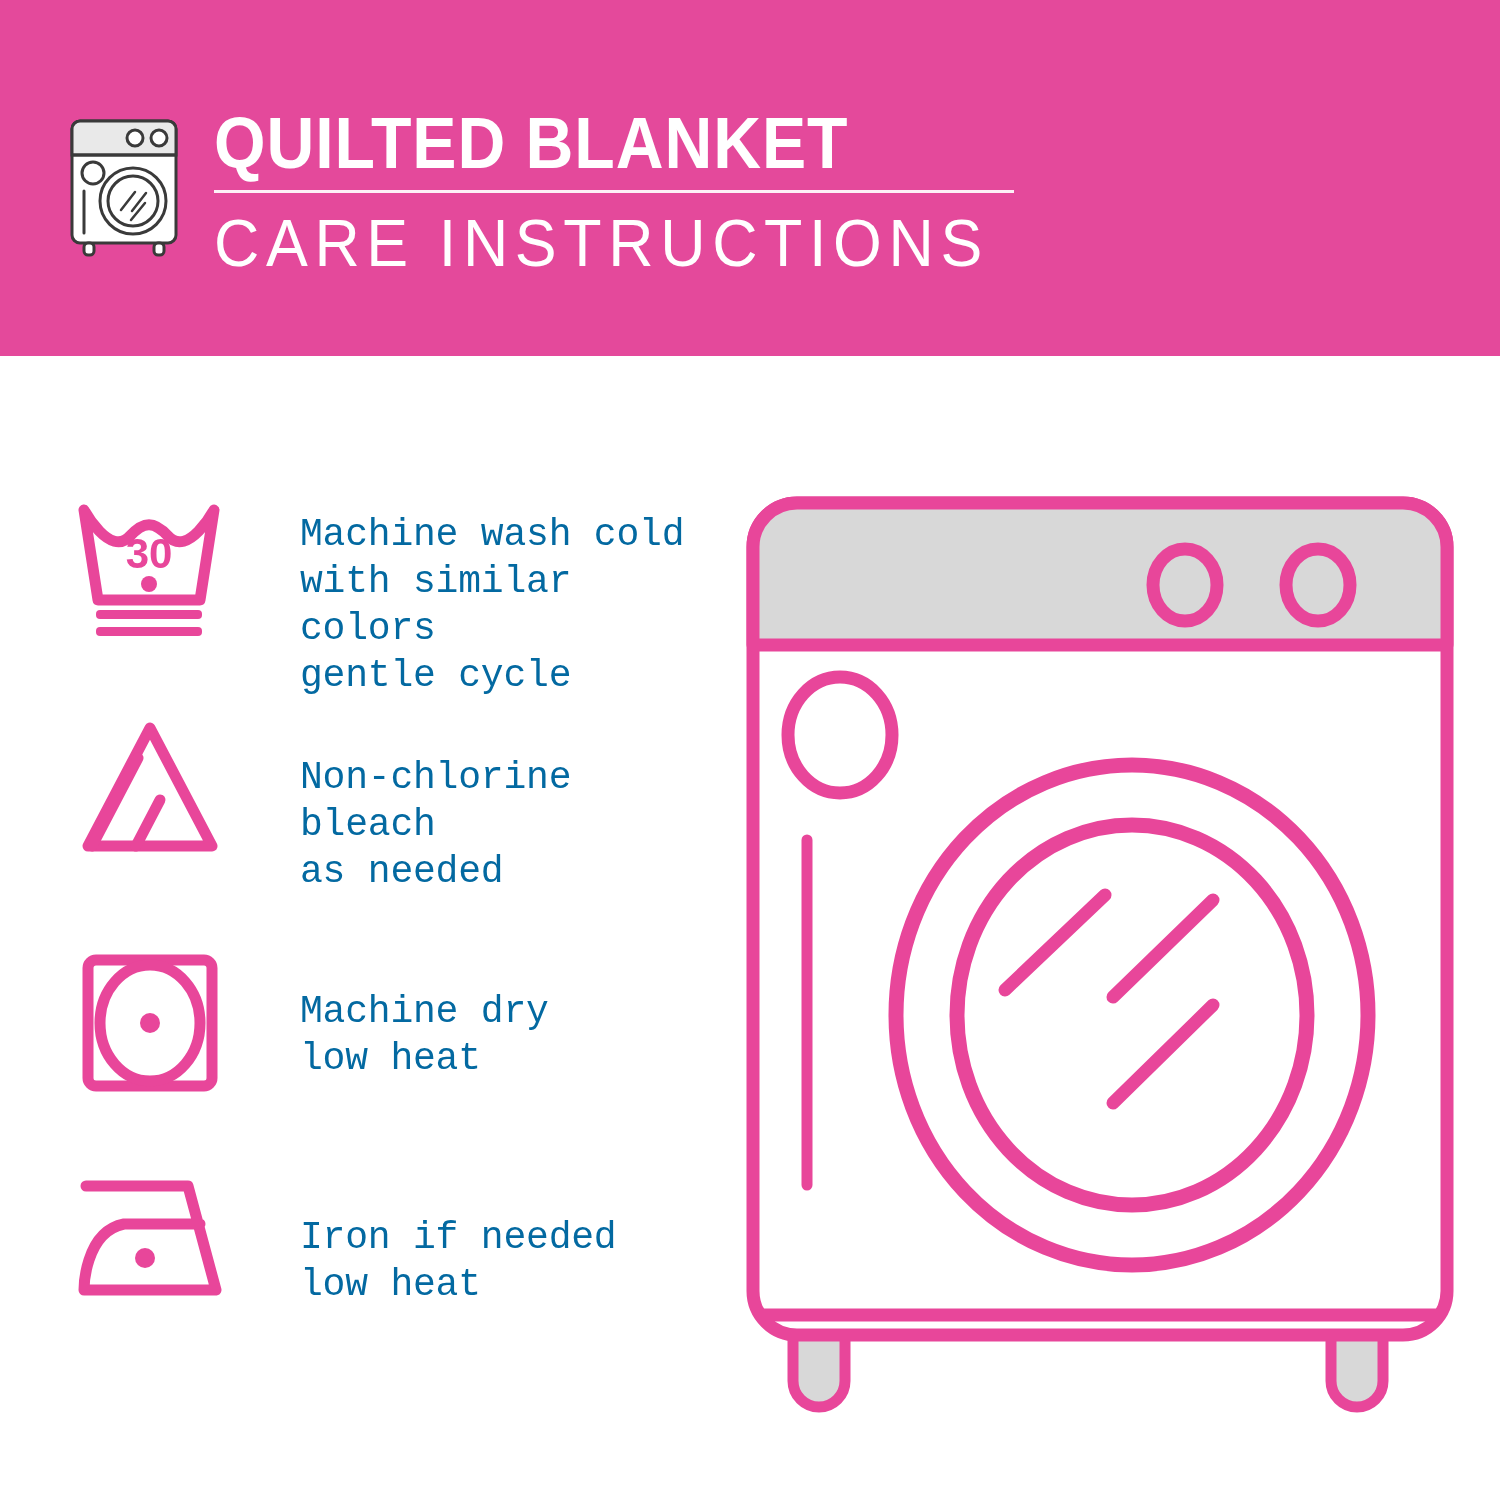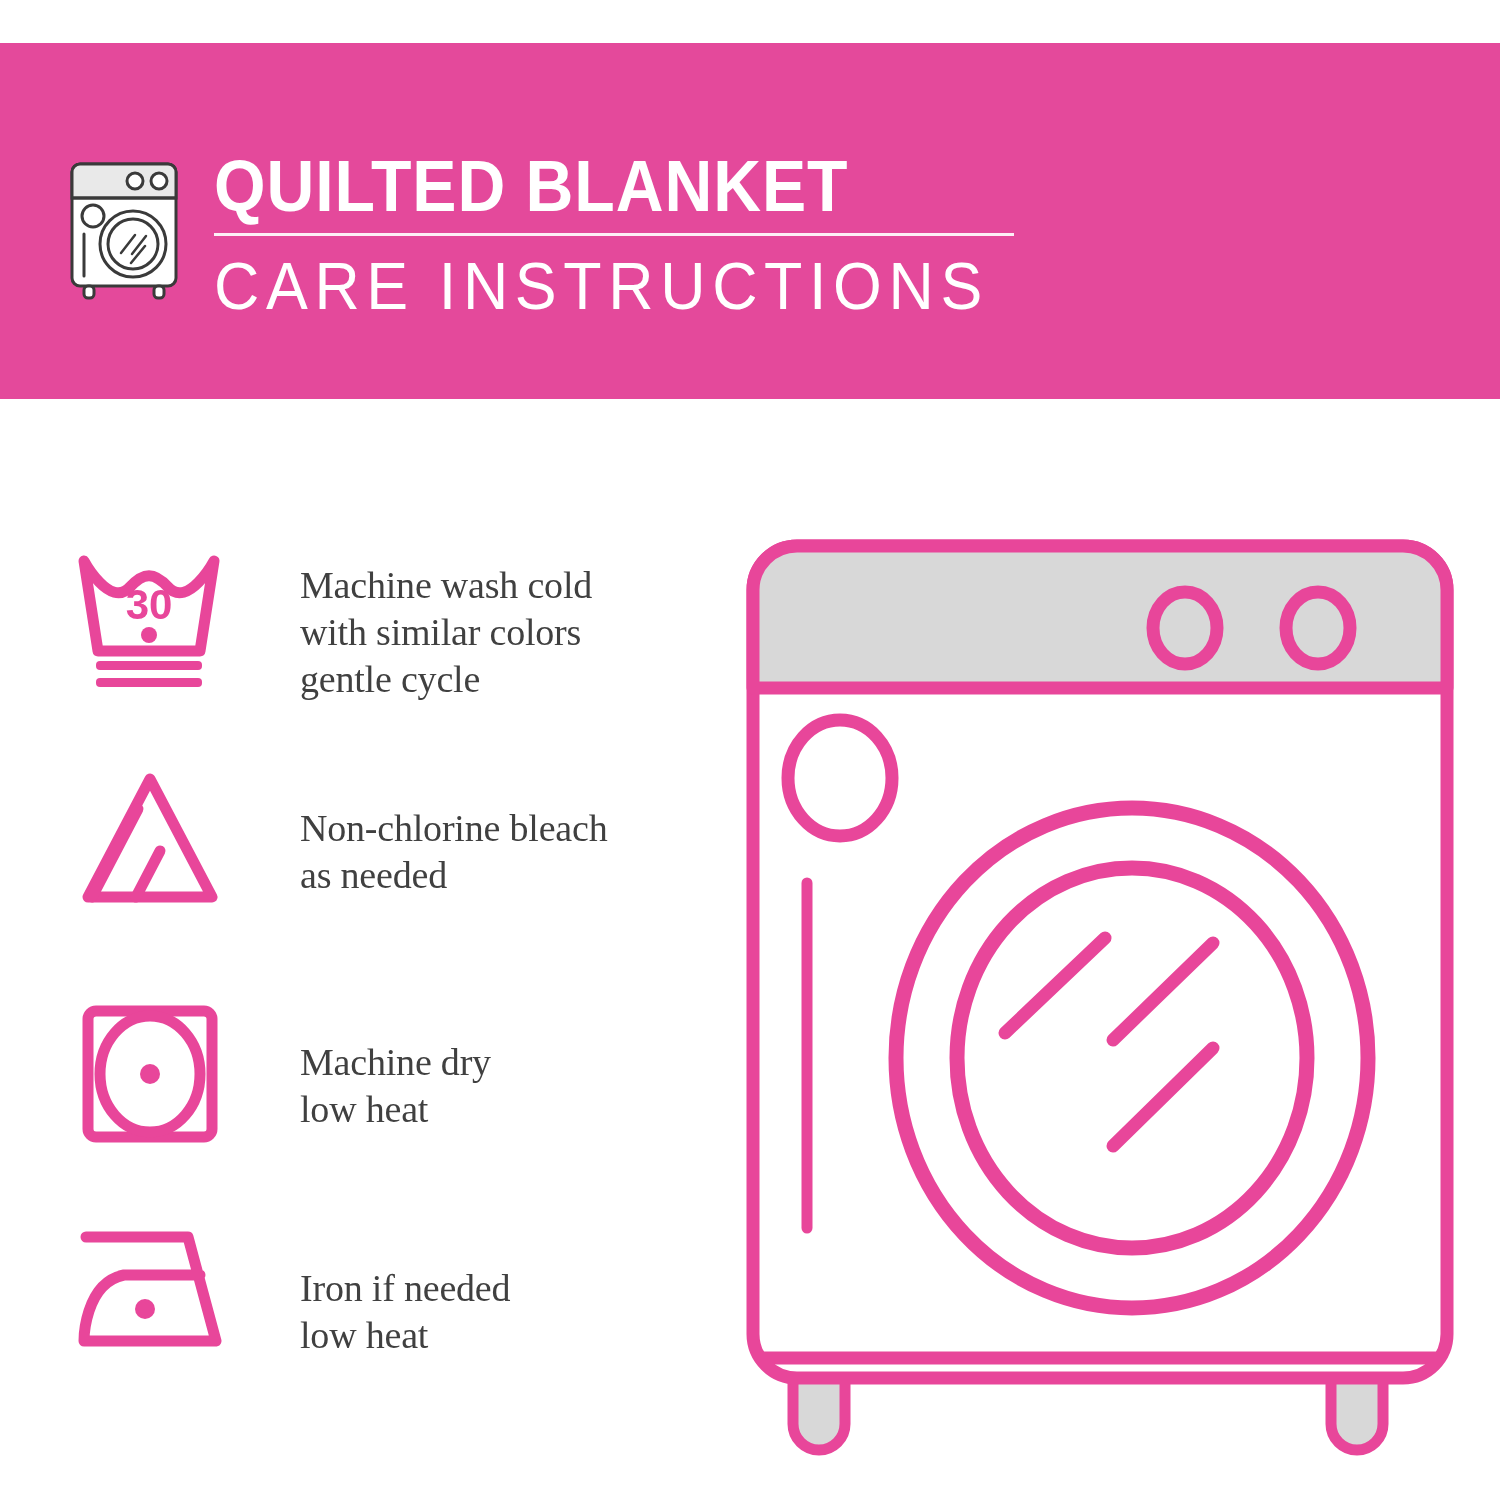--- a/index.html
+++ b/index.html
@@ -2,21 +2,21 @@
 <html><head>
 <meta charset="utf-8">
 <style>
   html,body{margin:0;padding:0;}
   body{
     width:1500px;height:1500px;
     background:#ffffff;
     font-family:"Liberation Sans", sans-serif;
     overflow:hidden;
   }
-  .page{position:relative;width:1500px;height:1304px;margin-top:43px;}
+  .page{position:relative;width:1500px;height:1304px;}
 
   
   .header{
     position:absolute;left:0;top:0;width:1500px;height:356px;
     background:#E4499B;
   }
   .header-logo{
     position:absolute;left:62px;top:107px;width:130px;height:150px;
   }
   .header-text{
@@ -44,29 +44,29 @@
     font-weight:normal;
     font-size:66px;
     line-height:72px;
     letter-spacing:7px;
     transform:scaleX(0.95);
     transform-origin:left center;
     white-space:nowrap;
   }
 
   
-  .care-list{position:absolute;left:0;top:344px;width:720px;height:1144px;}
+  .care-list{position:absolute;left:0;top:336px;width:720px;height:1144px;}
   .care-row{position:absolute;left:0;width:720px;}
   .care-row .sym{
     position:absolute;left:72px;top:0;width:170px;height:150px;
   }
   .care-row .txt{
     position:absolute;left:300px;
-    color:#404040;
-    font-family:Liberation Serif, serif;
+    color:#0369a1;
+    font-family:Liberation Mono, monospace;
     font-size:38px;
     line-height:47px;
     font-weight:normal;
     letter-spacing:-0.2px;
     white-space:pre-line;
   }
   .r1{top:160px;}
   .r1 .txt{top:15px;}
   .r2{top:378px;}
   .r2 .txt{top:40px;}

